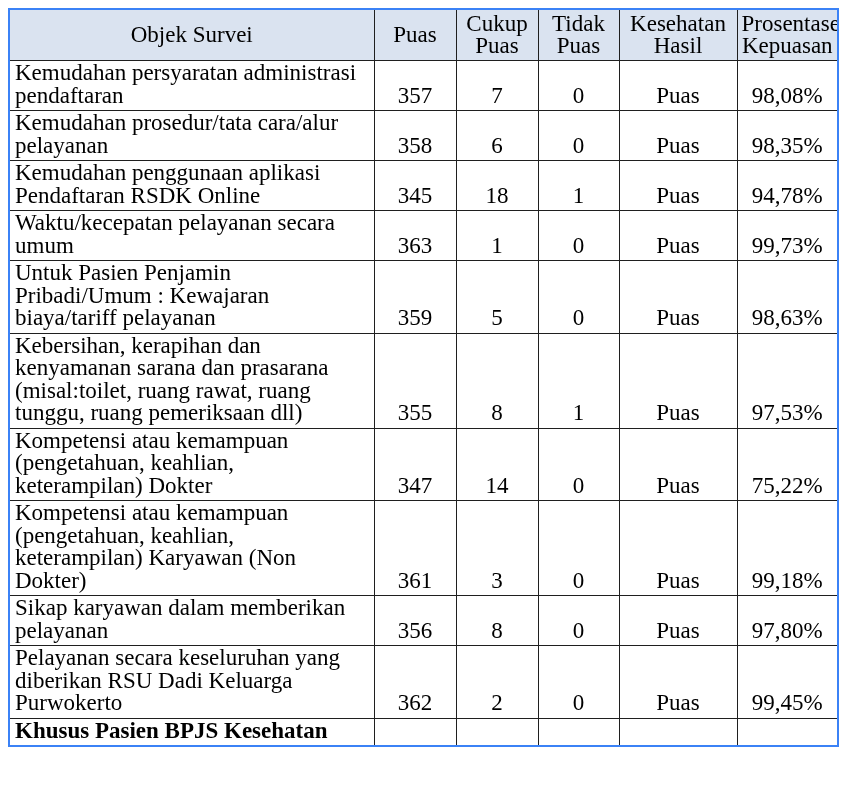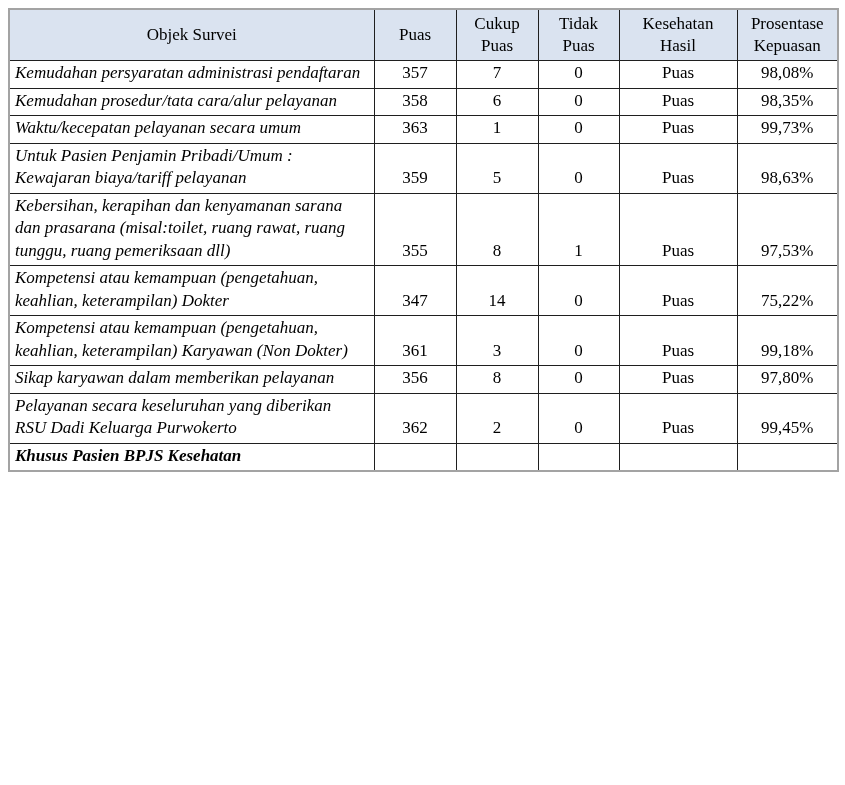--- a/index.html
+++ b/index.html
@@ -13,41 +13,40 @@
     font-family: "Liberation Serif", "DejaVu Serif", serif;
     color: #000000;
   }
   .page {
     padding: 8px;
   }
   table.survey {
     border-collapse: collapse;
     table-layout: fixed;
     width: 829px;
-    border: 2px solid #a3a3a3;
-    font-size: 17px;
+    border: 2px solid #3b82f6;
+    font-size: 23px;
     line-height: 22.5px;
   }
   table.survey th,
   table.survey td {
     border: 1px solid #1f1f1f;
     overflow: hidden;
   }
   table.survey thead th {
     background: #dae3f0;
     font-weight: normal;
     text-align: center;
     vertical-align: middle;
     padding: 2px 4px;
     height: 46px;
   }
   td.c-objek {
     text-align: left;
     padding: 1px 10px 3px 5px;
-    font-style: italic;
   }
   td.c-num {
     text-align: center;
     padding: 1px 4px 3px 4px;
   }
   tr.v-bottom td { vertical-align: bottom; }
   tr.v-top td { vertical-align: top; }
   tr.section td {
     font-weight: bold;
     vertical-align: middle;
@@ -85,20 +84,28 @@
           <td class="c-num">Puas</td>
           <td class="c-num">98,08%</td>
         </tr>
         <tr class="v-bottom">
           <td class="c-objek">Kemudahan prosedur/tata cara/alur pelayanan</td>
           <td class="c-num">358</td>
           <td class="c-num">6</td>
           <td class="c-num">0</td>
           <td class="c-num">Puas</td>
           <td class="c-num">98,35%</td>
+        </tr>
+        <tr class="v-bottom">
+          <td class="c-objek">Kemudahan penggunaan aplikasi Pendaftaran RSDK Online</td>
+          <td class="c-num">345</td>
+          <td class="c-num">18</td>
+          <td class="c-num">1</td>
+          <td class="c-num">Puas</td>
+          <td class="c-num">94,78%</td>
         </tr>
         <tr class="v-bottom">
           <td class="c-objek">Waktu/kecepatan pelayanan secara umum</td>
           <td class="c-num">363</td>
           <td class="c-num">1</td>
           <td class="c-num">0</td>
           <td class="c-num">Puas</td>
           <td class="c-num">99,73%</td>
         </tr>
         <tr class="v-bottom">

